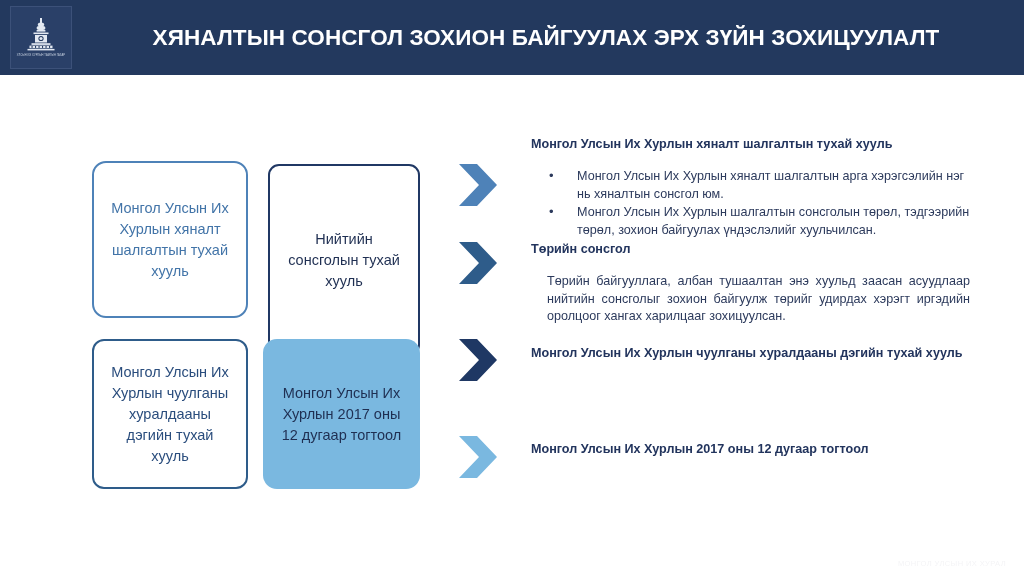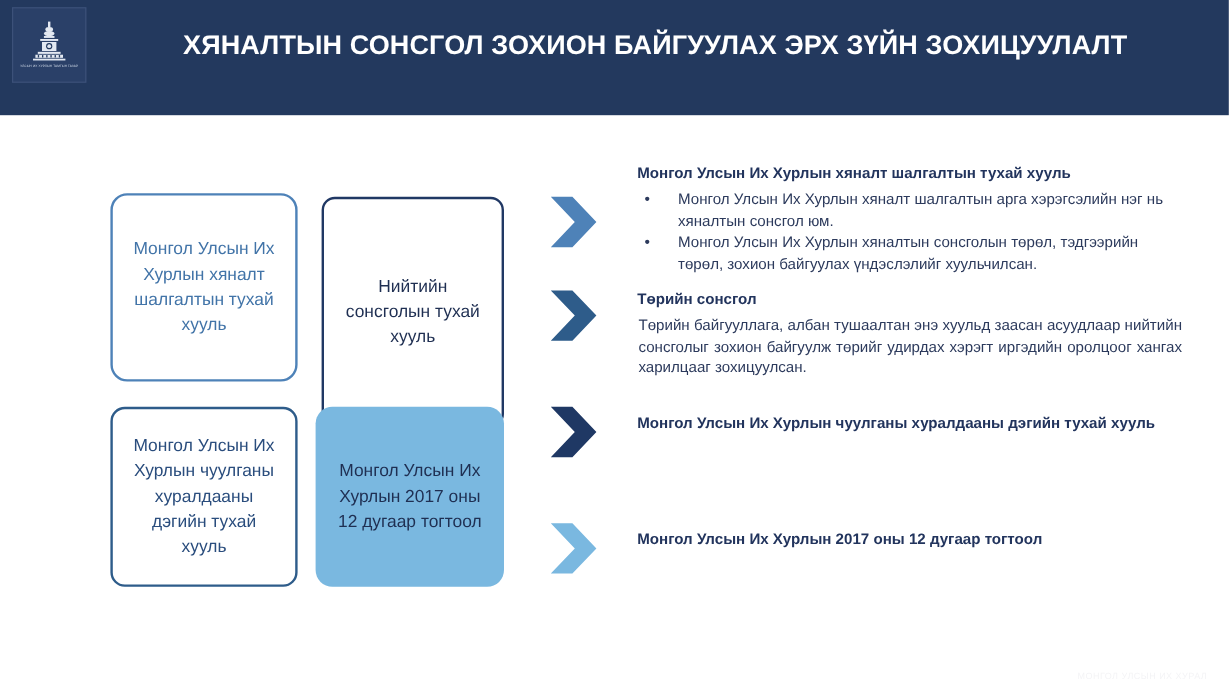--- a/index.html
+++ b/index.html
@@ -14,21 +14,21 @@
     overflow: hidden;
     position: relative;
   }
 
   
   .header-band {
     position: absolute;
     left: 0;
     top: 0;
     width: 1024px;
-    height: 96px;
+    height: 75px;
     background: #23395e;
   }
   .header-logo {
     position: absolute;
     left: 10px;
     top: 6px;
     width: 62px;
     height: 63px;
     background: #2a4068;
     border: 1px solid #3c5179;
@@ -132,34 +132,34 @@
     color: #24355c;
   }
   .rtext h3 {
     margin: 0 0 6px 0;
     font-size: 12.6px;
     line-height: 16px;
     font-weight: bold;
     color: #22345d;
   }
   .rtext p {
-    margin: 1px;
+    margin: 16px;
     font-size: 12.6px;
     line-height: 17.5px;
     color: #2c3a5c;
   }
   .rtext p.justify { text-align: justify; }
 
   .blk-1 { top: 136px; }
   .blk-2 { top: 241px; }
   .blk-3 { top: 345px; }
   .blk-4 { top: 441px; }
 
   .bullets {
-    margin: 4px;
+    margin: 16px;
     padding: 0;
     list-style: none;
   }
   .bullets li {
     position: relative;
     padding-left: 30px;
     font-size: 12.6px;
     line-height: 17.5px;
     color: #2c3a5c;
     margin-bottom: 1px;
@@ -236,21 +236,21 @@
   <polygon points="2,2 22,23 2,44 20,44 40,23 20,2" fill="#1f3864"></polygon>
 </svg>
 <svg class="chevron chev-4" viewBox="0 0 44 46">
   <polygon points="2,2 22,23 2,44 20,44 40,23 20,2" fill="#7ab8e0"></polygon>
 </svg>
 
 <div class="rtext blk-1">
   <h3>Монгол Улсын Их Хурлын хяналт шалгалтын тухай хууль</h3>
   <ul class="bullets">
     <li>Монгол Улсын Их Хурлын хяналт шалгалтын  арга хэрэгсэлийн нэг нь хяналтын сонсгол юм.</li>
-    <li>Монгол Улсын Их Хурлын хяналтын сонсголын төрөл, тэдгээрийн төрөл, зохион байгуулах үндэслэлийг хуульчилсан.</li>
+    <li>Монгол Улсын Их Хурлын шалгалтын сонсголын төрөл, тэдгээрийн төрөл, зохион байгуулах үндэслэлийг хуульчилсан.</li>
   </ul>
 </div>
 
 <div class="rtext blk-2">
   <h3>Төрийн сонсгол</h3>
   <p class="justify">Төрийн байгууллага, албан тушаалтан энэ хуульд заасан асуудлаар нийтийн сонсголыг зохион байгуулж төрийг удирдах хэрэгт иргэдийн оролцоог хангах харилцааг зохицуулсан.</p>
 </div>
 
 <div class="rtext blk-3">
   <h3>Монгол Улсын Их Хурлын чуулганы хуралдааны дэгийн тухай хууль</h3>

